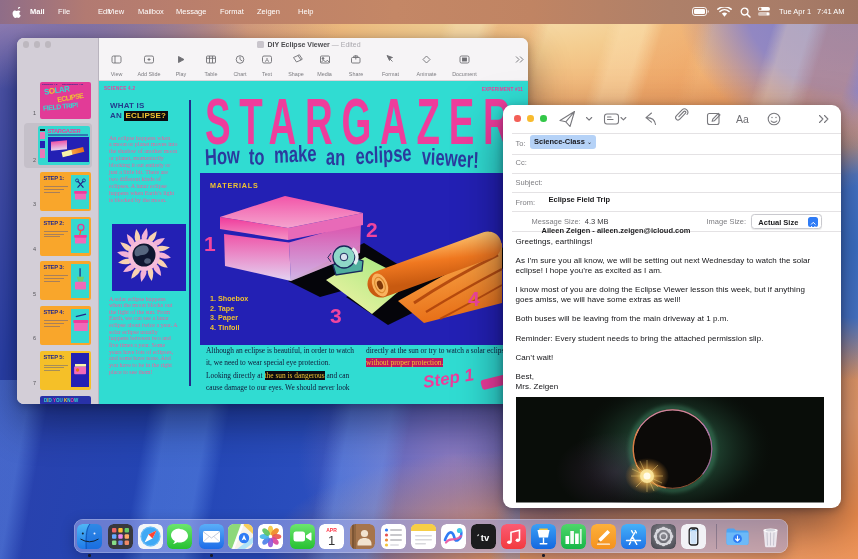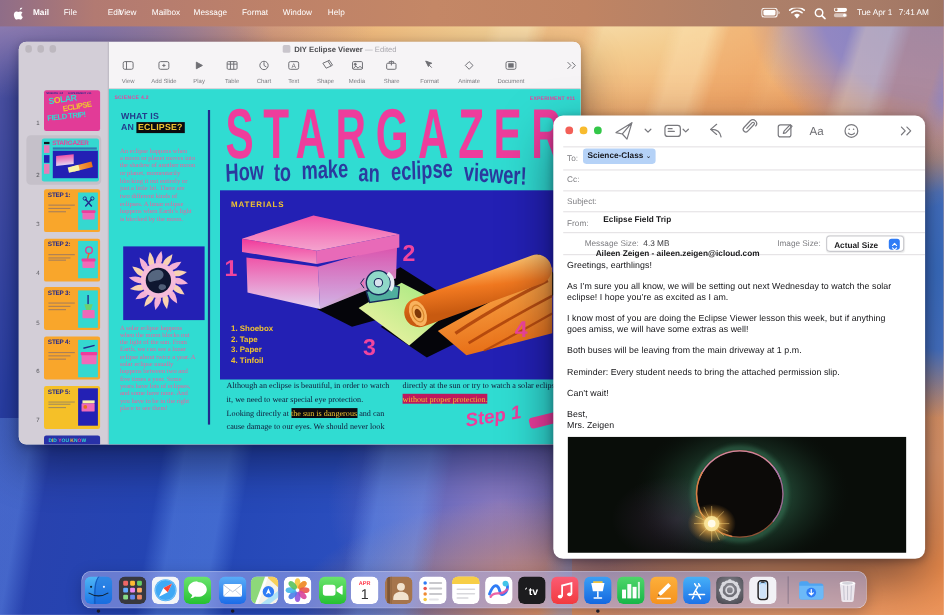--- a/index.html
+++ b/index.html
@@ -481,21 +481,21 @@
       <path fill="#ffffff" d="M7.8,1.05 c0.4,-0.5 0.7,-1.15 0.6,-1.85 c-0.6,0.03 -1.3,0.4 -1.75,0.9 c-0.4,0.45 -0.72,1.12 -0.6,1.78 c0.65,0.05 1.32,-0.33 1.75,-0.83z"></path>
       <path fill="#ffffff" d="M8.9,5.35 c0,-1.3 1.05,-1.95 1.1,-2 c-0.6,-0.9 -1.55,-1.05 -1.9,-1.06 c-0.8,-0.08 -1.58,0.48 -1.99,0.48 c-0.42,0 -1.05,-0.47 -1.73,-0.46 c-0.89,0.01 -1.71,0.52 -2.17,1.32 c-0.93,1.6 -0.24,3.97 0.67,5.27 c0.44,0.64 0.97,1.35 1.66,1.32 c0.67,-0.03 0.92,-0.43 1.73,-0.43 c0.8,0 1.03,0.43 1.74,0.42 c0.72,-0.01 1.17,-0.65 1.61,-1.29 c0.5,-0.74 0.71,-1.45 0.72,-1.49 c-0.02,-0.01 -1.39,-0.53 -1.4,-2.08z" transform="translate(-1.1,1.3) scale(0.95)"></path>
     </svg>
     <span class="mi" style="left:30px; font-weight:bold;">Mail</span>
     <span class="mi" style="left:58px;">File</span>
     <span class="mi" style="left:98px;text-align:right;">Edit</span>
     <span class="mi" style="left:108px;">View</span>
     <span class="mi" style="left:138px;">Mailbox</span>
     <span class="mi" style="left:176px;">Message</span>
     <span class="mi" style="left:220px;">Format</span>
-    <span class="mi" style="left:257px;">Window</span>
+    <span class="mi" style="left:257px;">Zeigen</span>
     <span class="mi" style="left:298px;">Help</span>
     <svg class="mi" style="left:692px; top:7px; height:10px;" width="18" height="10" viewBox="0 0 18 10">
       <rect x="0.5" y="0.5" width="14" height="8" rx="2.4" fill="none" stroke="rgba(255,255,255,0.9)" stroke-width="1"></rect>
       <rect x="2" y="2" width="11" height="5" rx="1.2" fill="#fff"></rect>
       <path d="M15.7 3 L15.7 6 A1.6 1.6 0 0 0 15.7 3z" fill="rgba(255,255,255,0.85)"></path>
     </svg>
     <svg class="mi" style="left:717px; top:6.5px; height:11px;" width="15" height="11" viewBox="0 0 15 11">
       <path d="M7.5 9.8 L4.9 6.6 a4.1 4.1 0 0 1 5.2 0 z" fill="#fff"></path>
       <path d="M2.9 4.5 a7.2 7.2 0 0 1 9.2 0" fill="none" stroke="#fff" stroke-width="1.5" stroke-linecap="round"></path>
       <path d="M0.9 2.2 a10.3 10.3 0 0 1 13.2 0" fill="none" stroke="#fff" stroke-width="1.5" stroke-linecap="round"></path>

